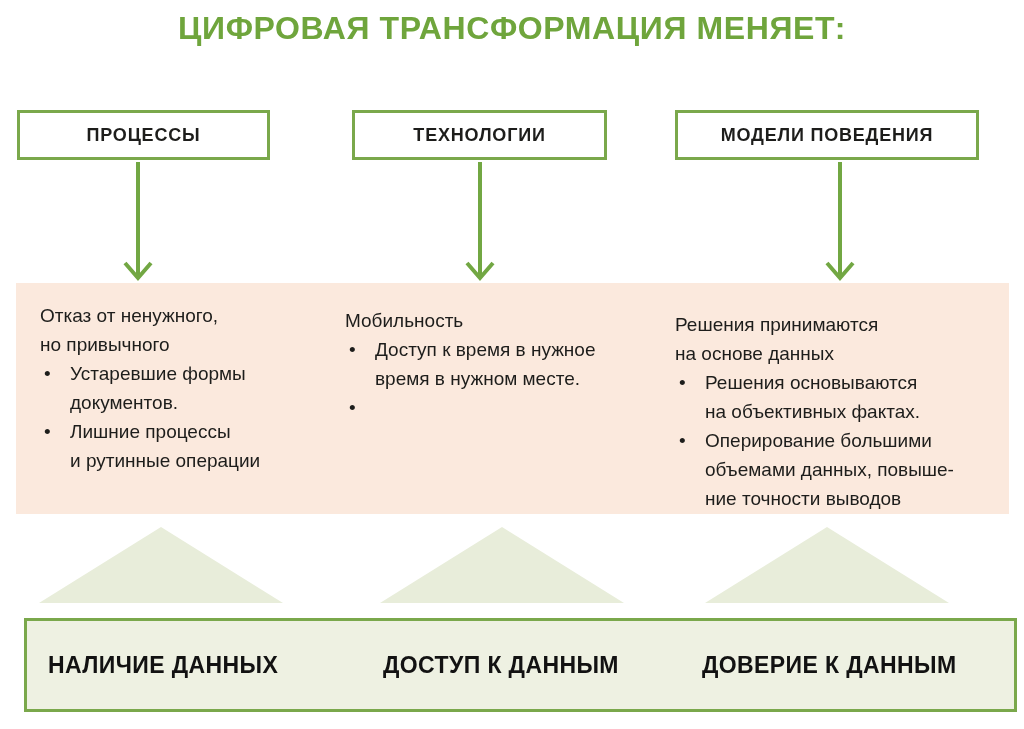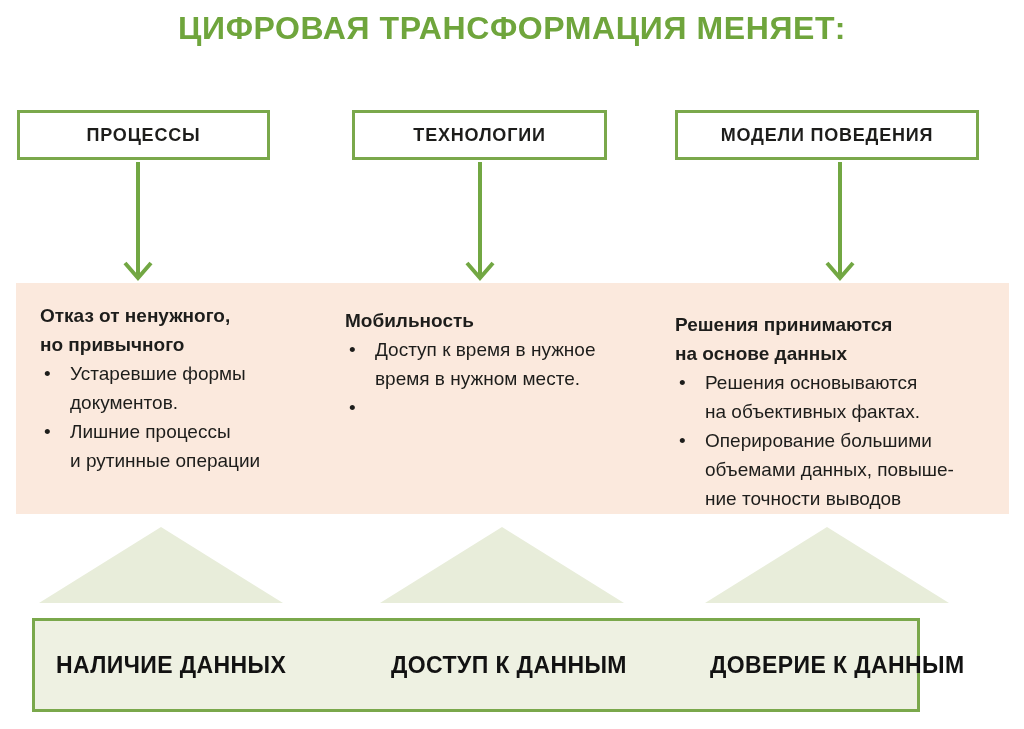--- a/index.html
+++ b/index.html
@@ -29,30 +29,30 @@
   .arrow{position:absolute;top:162px;width:36px;height:122px}
   .arrow0{left:120px}.arrow1{left:462px}.arrow2{left:822px}
   .arrow svg{display:block;width:36px;height:122px}
 
   .band{position:absolute;left:16px;top:283px;width:993px;height:231px;background:var(--band-peach)}
 
   .col{position:absolute;font-size:19px;line-height:29px;color:var(--ink)}
   .col0{left:40px;top:301px;width:272px}
   .col1{left:345px;top:306px;width:312px}
   .col2{left:675px;top:310px;width:296px}
-  .col-heading{font-weight:bold;white-space:pre-line}
+  .col-heading{font-weight:normal;white-space:pre-line}
   .bullet{display:flex}
   .bullet .dot{flex:0 0 30px;width:30px;padding-left:4px}
   .bullet .btxt{white-space:pre-line}
 
   .tri{position:absolute;top:527px;width:244px;height:76px}
   .tri0{left:39px}.tri1{left:380px}.tri2{left:705px}
   .tri svg{display:block;width:244px;height:76px}
 
-  .footer-bar{position:absolute;left:32px;top:618px;width:888px;height:94px;
+  .footer-bar{position:absolute;left:24px;top:618px;width:993px;height:94px;
               border:3px solid var(--border-green);background:var(--footer-fill)}
   .footer-label{position:absolute;top:50%;transform:translateY(-50%);
                 font-size:23px;font-weight:bold;letter-spacing:.4px;color:#121212;white-space:nowrap}
   .flabel0{left:21px}.flabel1{left:356px}.flabel2{left:675px}
 </style>
 </head>
 <body>
 
 <div class="page">
 

